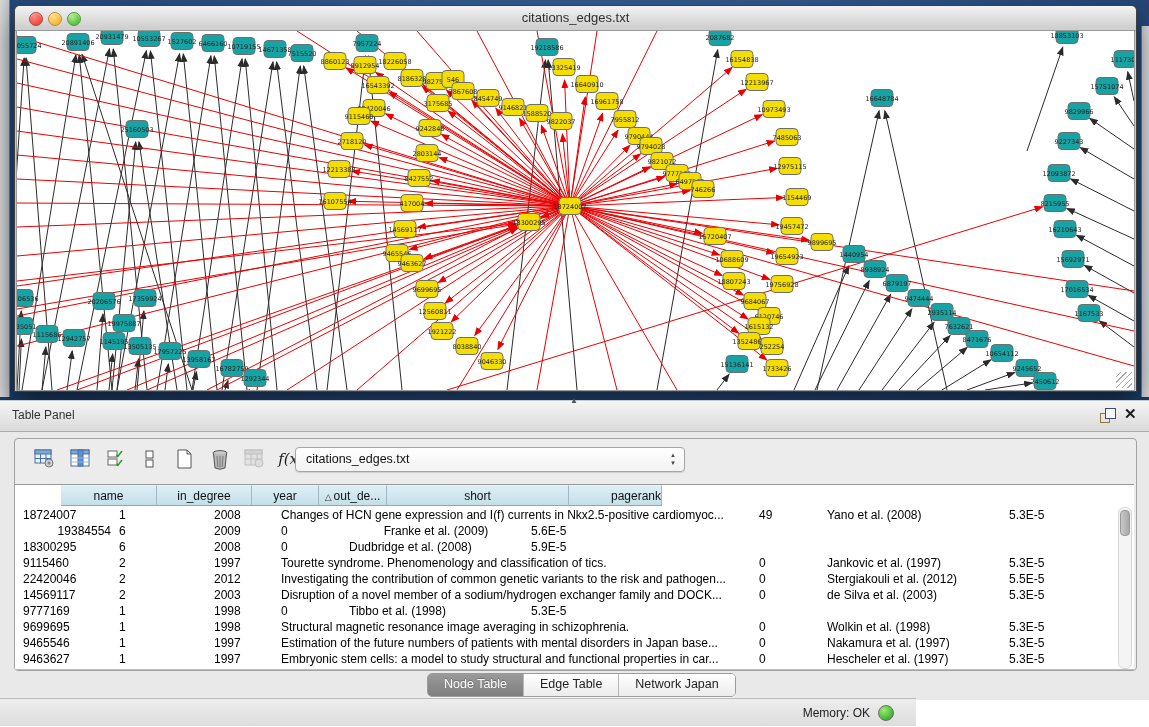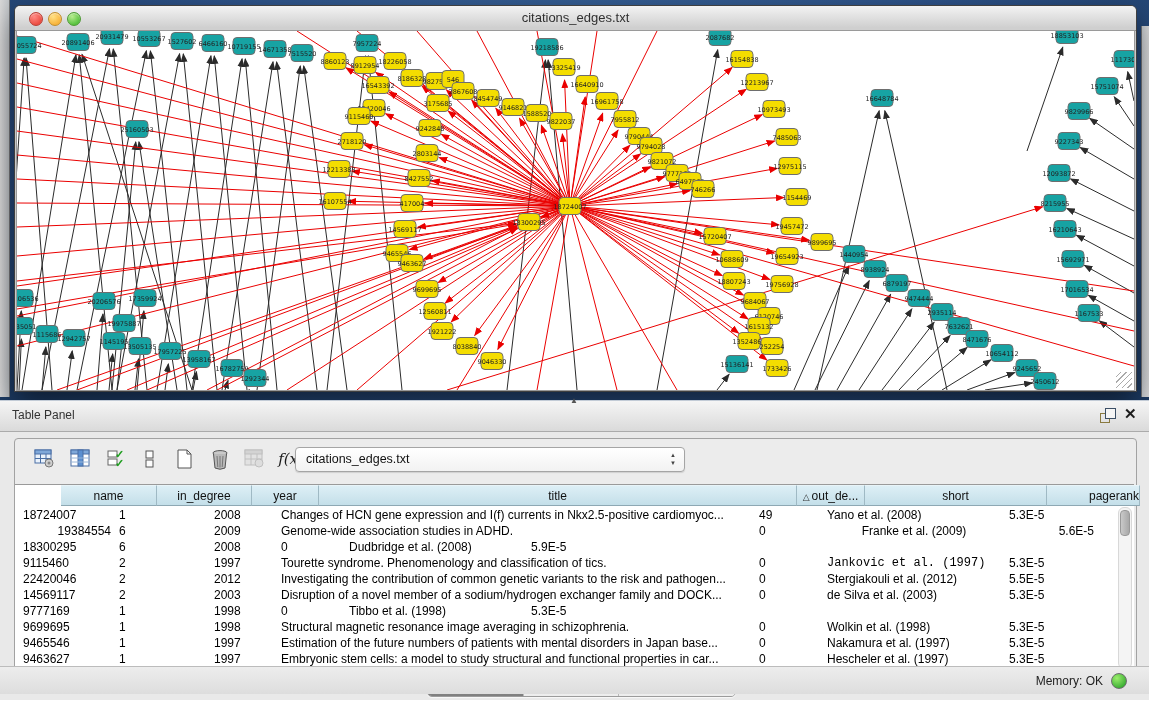--- a/index.html
+++ b/index.html
@@ -61,21 +61,21 @@
     background:linear-gradient(90deg,#c9c9c9,#a8a8a8);border:1px solid #999;}
   
   #tabbar{left:0;top:270px;width:1149px;height:30px;}
   #segmented{position:absolute;left:427px;top:3px;height:22px;display:flex;border:1px solid #9b9b9b;border-radius:5px;
     overflow:hidden;box-shadow:0 1px 1px rgba(255,255,255,.7);}
   .seg{box-sizing:border-box;height:22px;line-height:21px;padding:0 16px;font-size:12.5px;color:#222;
     background:linear-gradient(#ffffff,#ececec);border-right:1px solid #b7b7b7;}
   .seg.active{background:linear-gradient(#9a9a9a,#7e7e7e);color:#ffffff;text-shadow:0 -1px 0 rgba(0,0,0,.25);}
   .seg:last-child{border-right:none;}
   
-  #statusbar{left:0;top:666px;width:1149px;height:27px;background:linear-gradient(#ededed,#dddddd);border-top:1px solid #bcbcbc;}
+  #statusbar{left:0;top:698px;width:916px;height:27px;background:linear-gradient(#ededed,#dddddd);border-top:1px solid #bcbcbc;}
   #memory-label{right:46px;top:7px;font-size:12px;color:#222;}
   #memory-dot{right:22px;top:6px;width:14px;height:14px;border-radius:50%;border:1px solid #6d6d6d;
     background:radial-gradient(circle at 35% 30%,#9cef6d,#3cae34 75%);}
 </style>
 </head>
 <body>
 
 <div class="abs" id="desktop">
   <div class="abs" id="left-edge"></div>
   <div class="abs" id="right-edge"></div>
@@ -781,59 +781,57 @@
         <span class="val">citations_edges.txt</span>
         <span class="steppers">▲<br>▼</span>
       </div>
     </div>
 
     <div class="abs" id="grid">
       <div id="grid-header">
           <div class="hcell" style="width: 96px;">name</div>
           <div class="hcell" style="width: 95px;">in_degree</div>
           <div class="hcell" style="width: 67px;">year</div>
-          <div class="hcell" style="width: 478px;">title</div>
           <div class="hcell" style="width: 68px;"><span class="sort-tri">△</span>out_de...</div>
           <div class="hcell" style="width: 182px;">short</div>
           <div class="hcell" style="width: 93px; text-align: right;">pagerank</div>
         </div>
       <div id="grid-body">
           <div class="trow">
             <div class="tcell" style="width: 96px;">18724007</div>
             <div class="tcell" style="width: 95px;">1</div>
             <div class="tcell" style="width: 67px;">2008</div>
             <div class="tcell" style="width: 478px;">Changes of HCN gene expression and I(f) currents in Nkx2.5-positive cardiomyoc...</div>
             <div class="tcell" style="width: 68px;">49</div>
             <div class="tcell" style="width: 182px;">Yano et al. (2008)</div>
             <div class="tcell" style="width: 93px;">5.3E-5</div>
           </div>
           <div class="trow">
             <div class="tcell" style="width: 96px; text-align: right;">19384554</div>
             <div class="tcell" style="width: 95px;">6</div>
             <div class="tcell" style="width: 67px;">2009</div>
-            <div class="tcell" style="width: 478px;">Genome-wide association studies in ADHD.</div>
             <div class="tcell" style="width: 68px;">0</div>
             <div class="tcell" style="width: 182px; text-align: center;">Franke et al. (2009)</div>
-            <div class="tcell" style="width: 93px; text-align: right;">5.6E-5</div>
+            <div class="tcell" style="width: 93px;">5.6E-5</div>
           </div>
           <div class="trow">
             <div class="tcell" style="width: 96px;">18300295</div>
             <div class="tcell" style="width: 95px;">6</div>
             <div class="tcell" style="width: 67px;">2008</div>
             <div class="tcell" style="width: 68px;">0</div>
             <div class="tcell" style="width: 182px;">Dudbridge et al. (2008)</div>
             <div class="tcell" style="width: 93px;">5.9E-5</div>
           </div>
           <div class="trow">
             <div class="tcell" style="width: 96px;">9115460</div>
             <div class="tcell" style="width: 95px;">2</div>
             <div class="tcell" style="width: 67px;">1997</div>
             <div class="tcell" style="width: 478px;">Tourette syndrome. Phenomenology and classification of tics.</div>
             <div class="tcell" style="width: 68px;">0</div>
-            <div class="tcell" style="width: 182px; font-family: Liberation Mono, monospace;">Jankovic et al. (1997)</div>
+            <div class="tcell" style="width: 182px;">Jankovic et al. (1997)</div>
             <div class="tcell" style="width: 93px;">5.3E-5</div>
           </div>
           <div class="trow">
             <div class="tcell" style="width: 96px;">22420046</div>
             <div class="tcell" style="width: 95px;">2</div>
             <div class="tcell" style="width: 67px;">2012</div>
             <div class="tcell" style="width: 478px;">Investigating the contribution of common genetic variants to the risk and pathogen...</div>
             <div class="tcell" style="width: 68px;">0</div>
             <div class="tcell" style="width: 182px;">Stergiakouli et al. (2012)</div>
             <div class="tcell" style="width: 93px;">5.5E-5</div>

